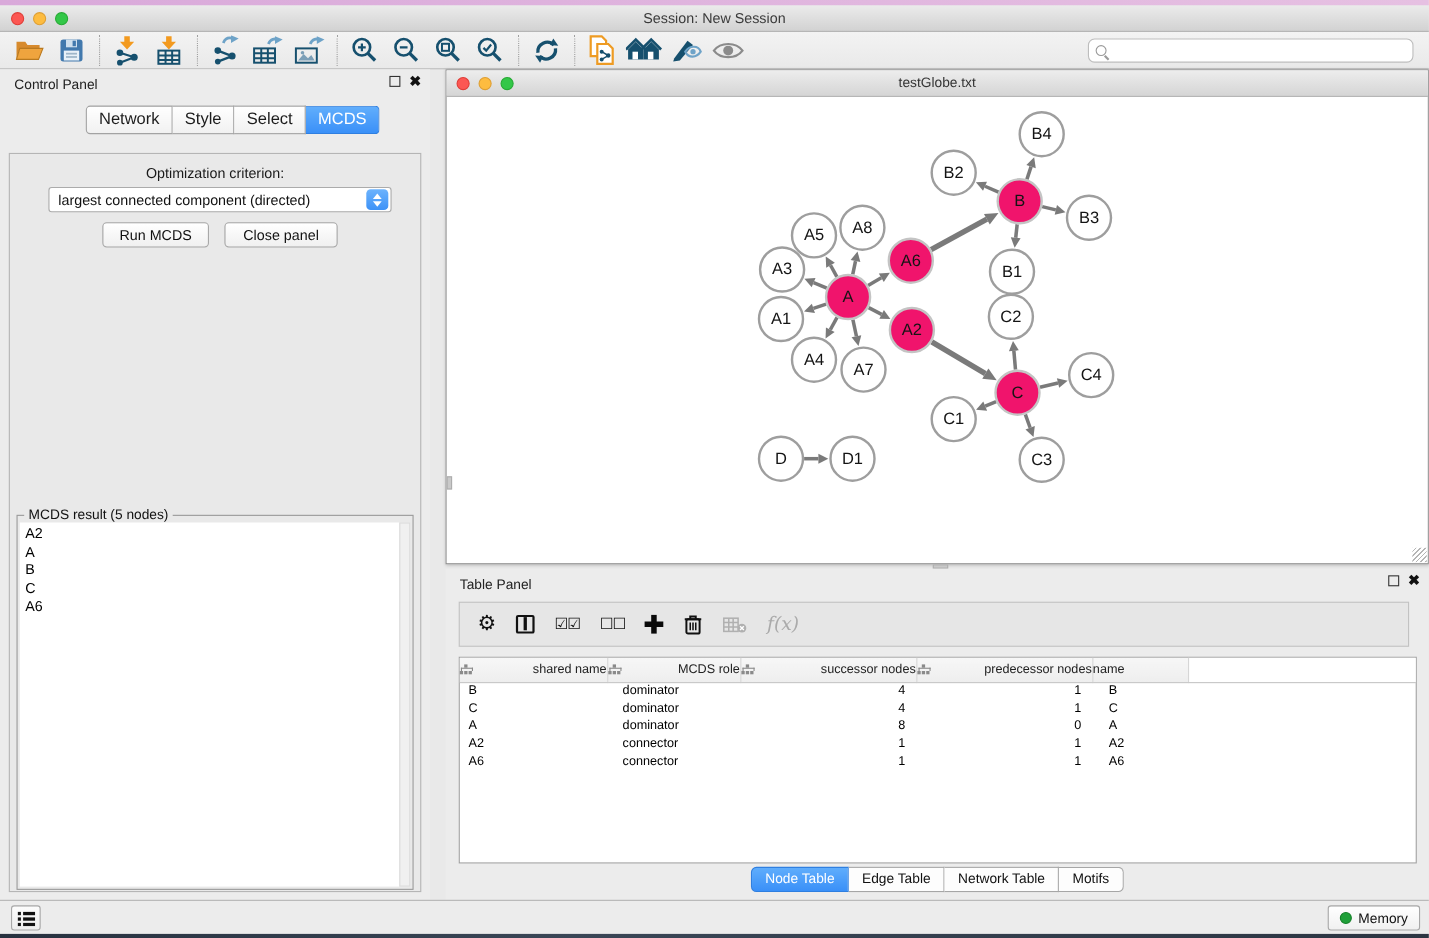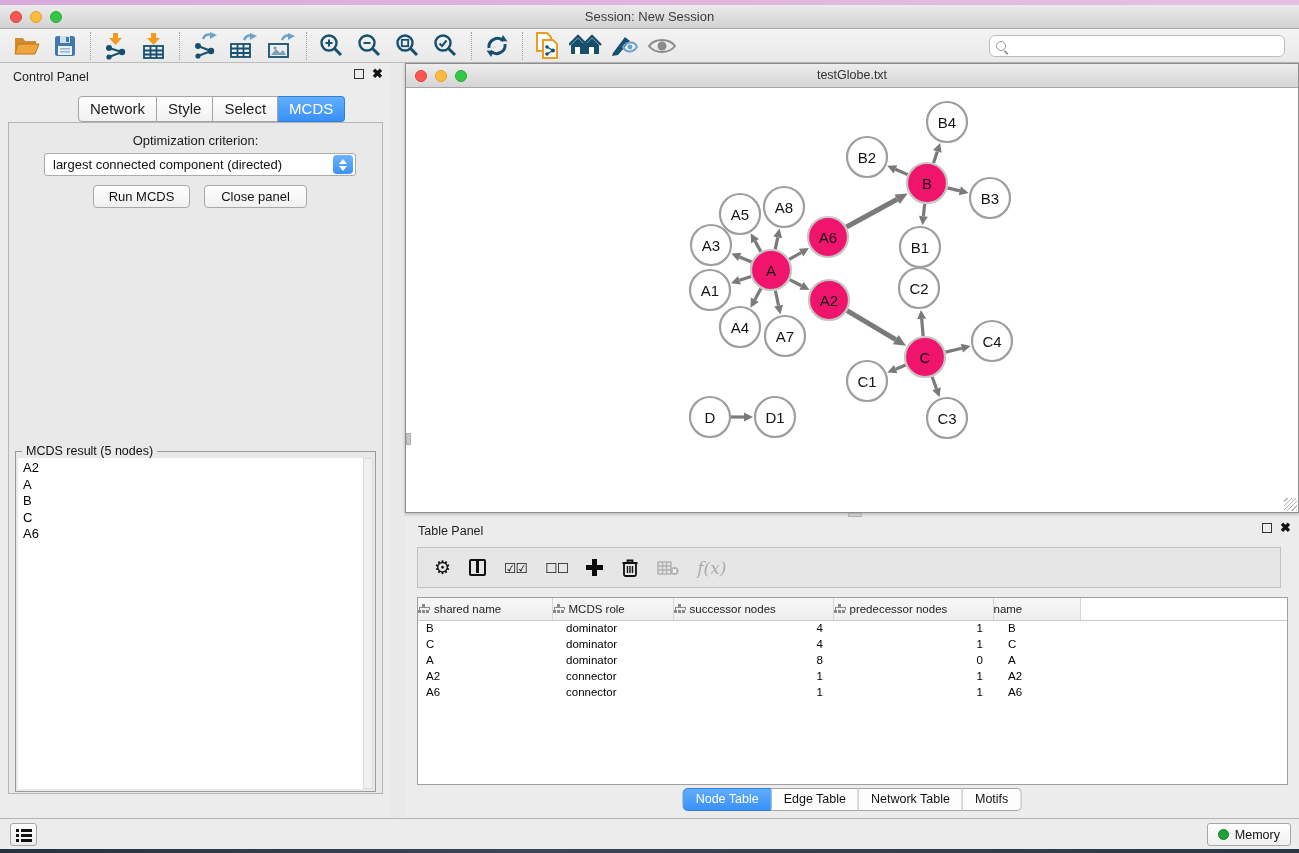--- a/index.html
+++ b/index.html
@@ -31,21 +31,21 @@
   .panel-head { height:26px; position:relative; }
   .panel-head .ph-title { position:absolute; left:13px; top:7px; font-size:12.5px; color:#222; }
   .ph-icons { position:absolute; right:8px; top:6px; display:flex; gap:8px; align-items:center; }
   .ph-float { width:10px; height:10px; border:1.5px solid #333; }
   .ph-close { font-size:13px; font-weight:bold; color:#111; line-height:10px; }
   #cp-tabs { position:absolute; left:78px; top:33px; display:flex; }
   .cp-tab { border:1px solid #a3a3a3; border-left:none; background:linear-gradient(#ffffff,#f1f1f1); padding:3px 11px 4px; font-size:15px; color:#1c1c1c; }
   .cp-tab:first-child { border-left:1px solid #a3a3a3; border-radius:4px 0 0 4px; }
   .cp-tab:last-child { border-radius:0 4px 4px 0; }
   .cp-tab.active { background:linear-gradient(#61aefc,#3a90f8); color:#fff; border-color:#2f7fe0; }
-  #cp-content { position:absolute; left:8px; top:59px; width:375px; height:672px; border:1px solid #b5b5b5; background:#e9e9e9; }
+  #cp-content { position:absolute; left:8px; top:76px; width:375px; height:672px; border:1px solid #b5b5b5; background:#e9e9e9; }
   #opt-label { position:absolute; left:0; top:10px; width:100%; text-align:center; font-size:13px; color:#1a1a1a; }
   #criterion-select { position:absolute; left:35px; top:30px; width:312px; height:23px; background:#fff; border:1px solid #ababab; border-radius:3px; display:flex; align-items:center;gap:30px; }
   #criterion-select .sel-text { flex:1; padding-left:8px; font-size:13px; color:#111; white-space:nowrap; overflow:hidden; }
   .sel-stepper { width:20px; height:19px; margin-right:2px; border-radius:4px; background:linear-gradient(#6cb3fd,#3d92f7); display:flex; flex-direction:column; align-items:center; justify-content:center; gap:2px; }
   .tri-up { width:0; height:0; border-left:4px solid transparent; border-right:4px solid transparent; border-bottom:5px solid #fff; }
   .tri-down { width:0; height:0; border-left:4px solid transparent; border-right:4px solid transparent; border-top:5px solid #fff; }
   .cp-btn { position:absolute; top:62px; height:23px; background:linear-gradient(#ffffff,#f0f0f0); border:1px solid #a8a8a8; border-radius:4px; font-size:13px; color:#111; text-align:center; line-height:21px; }
   #run-btn { left:84px; width:97px; }
   #closepanel-btn { left:195px; width:103px; }
   #result-box { position:absolute; left:6px; top:328px; width:361px; height:341px; border:1px solid #9a9a9a; }
@@ -73,21 +73,21 @@
   .col-ic::after { content:""; position:absolute; left:5px; top:0; width:2.5px; height:12px; background:#111; }
   .chk2 { font-family:"DejaVu Sans", sans-serif; font-size:14px; letter-spacing:-1px; color:#111; }
   .plus-ic { position:relative; width:17px; height:17px; }
   .plus-ic::before { content:""; position:absolute; left:6px; top:0; width:5px; height:17px; background:#0a0a0a; }
   .plus-ic::after { content:""; position:absolute; left:0; top:6px; width:17px; height:5px; background:#0a0a0a; }
   .fx { font-family:"DejaVu Serif", serif; font-style:italic; font-size:17px; color:#aaaaaa; }
   #tp-table { position:absolute; left:12px; top:80px; width:871px; height:188px; background:#fff; border:1px solid #9f9f9f; }
   #tp-table table { border-collapse:collapse; width:100%; table-layout:fixed; }
   #tp-table th { height:22px; background:linear-gradient(#f7f7f7,#eeeeee); border-right:1px solid #d6d6d6; border-bottom:1px solid #c9c9c9; font-weight:normal; font-size:11.5px; color:#222; }
   #tp-table th.filler { background:#fff; border-right:none; }
-  #tp-table th .hwrap { display:flex; align-items:center; justify-content:flex-start; gap:5px; }
+  #tp-table th .hwrap { display:flex; align-items:center; justify-content:space-between; gap:5px; }
   #tp-table td { height:16px; font-size:11.5px; color:#000; white-space:nowrap; overflow:hidden; }
   .hier-ic { display:inline-block; width:11px; height:10px; position:relative; }
   .hier-ic::before { content:""; position:absolute; left:4px; top:0; width:3px; height:3px; background:#8a8a8a; box-shadow:-4px 6px 0 #8a8a8a, 0 6px 0 #8a8a8a, 4px 6px 0 #8a8a8a; }
   .hier-ic::after { content:""; position:absolute; left:1px; top:3px; width:9px; height:2px; border-top:1px solid #8a8a8a; border-left:1px solid #8a8a8a; border-right:1px solid #8a8a8a; }
   #tp-tabs { position:absolute; left:50%; transform:translateX(-50%); top:271px; display:flex; }
   .tp-tab { border:1px solid #a6a6a6; border-left:none; background:#fdfdfd; padding:3px 12px 4px; font-size:12.5px; color:#111; }
   .tp-tab:first-child { border-left:1px solid #a6a6a6; border-radius:5px 0 0 5px; }
   .tp-tab:last-child { border-radius:0 5px 5px 0; }
   .tp-tab.active { background:linear-gradient(#5fadfc,#3a90f8); color:#fff; border-color:#2f7fe0; }
 

